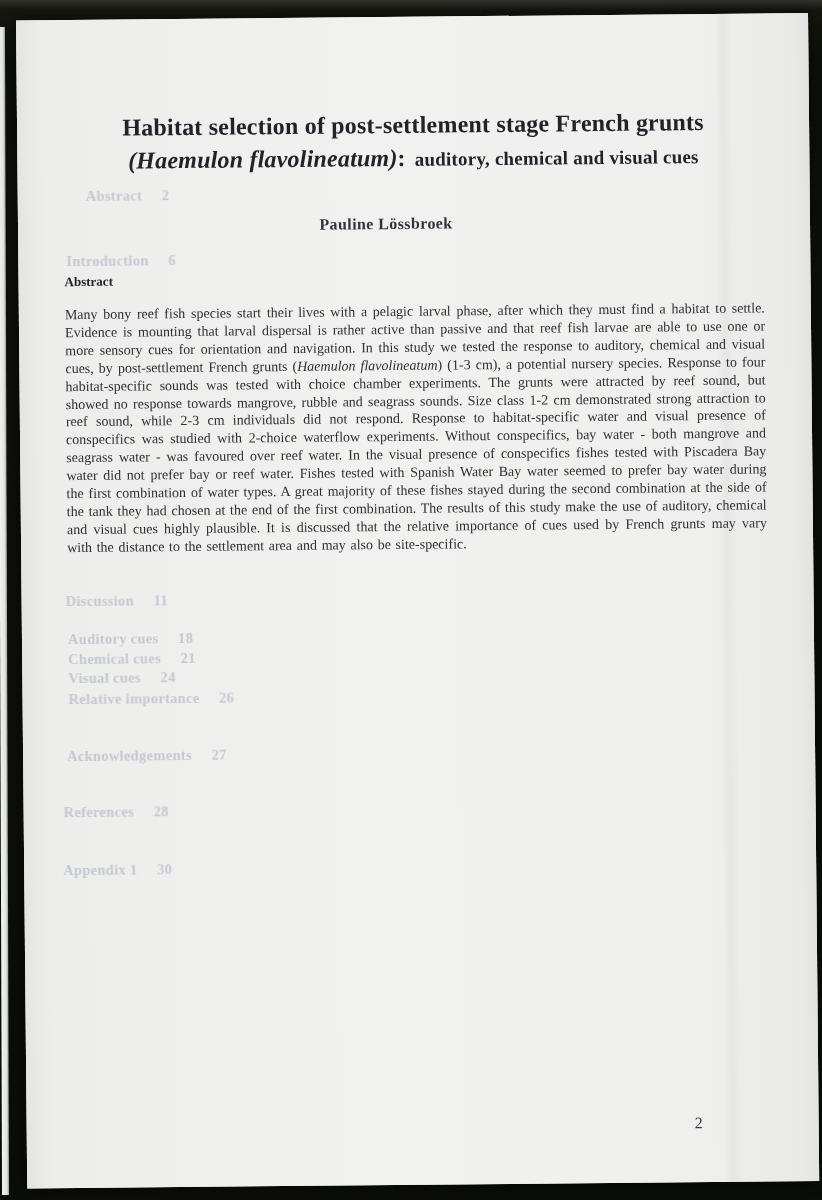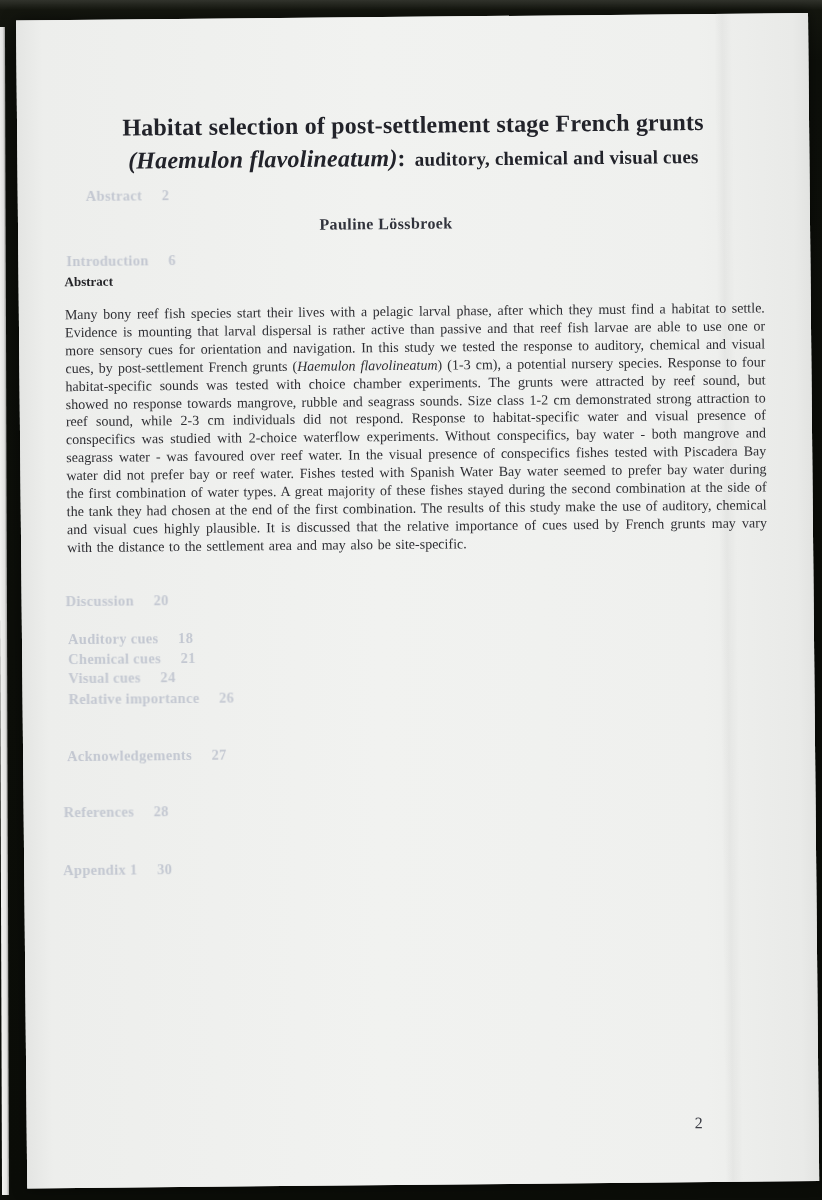--- a/index.html
+++ b/index.html
@@ -73,21 +73,21 @@
 </head>
 <body>
 
 <div class="stage">
   <div class="prev-page-sliver"></div>
 
   <div class="page">
 
     <div class="ghost g-abstract">Abstract     2</div>
     <div class="ghost g-introduction">Introduction     6</div>
-    <div class="ghost g-discussion">Discussion     20</div>
+    <div class="ghost g-discussion">Discussion     11</div>
     <div class="ghost g-auditory">Auditory cues     18</div>
     <div class="ghost g-chemical">Chemical cues     21</div>
     <div class="ghost g-visual">Visual cues     24</div>
     <div class="ghost g-relative">Relative importance     26</div>
     <div class="ghost g-acknowledgements">Acknowledgements     27</div>
     <div class="ghost g-references">References     28</div>
     <div class="ghost g-appendix">Appendix 1     30</div>
 
     <h1 class="title"><span>Habitat selection of post-settlement stage French grunts</span><br><span class="species">(Haemulon flavolineatum)</span><span>:</span><span class="subtitle">auditory, chemical and visual cues</span></h1>
 

